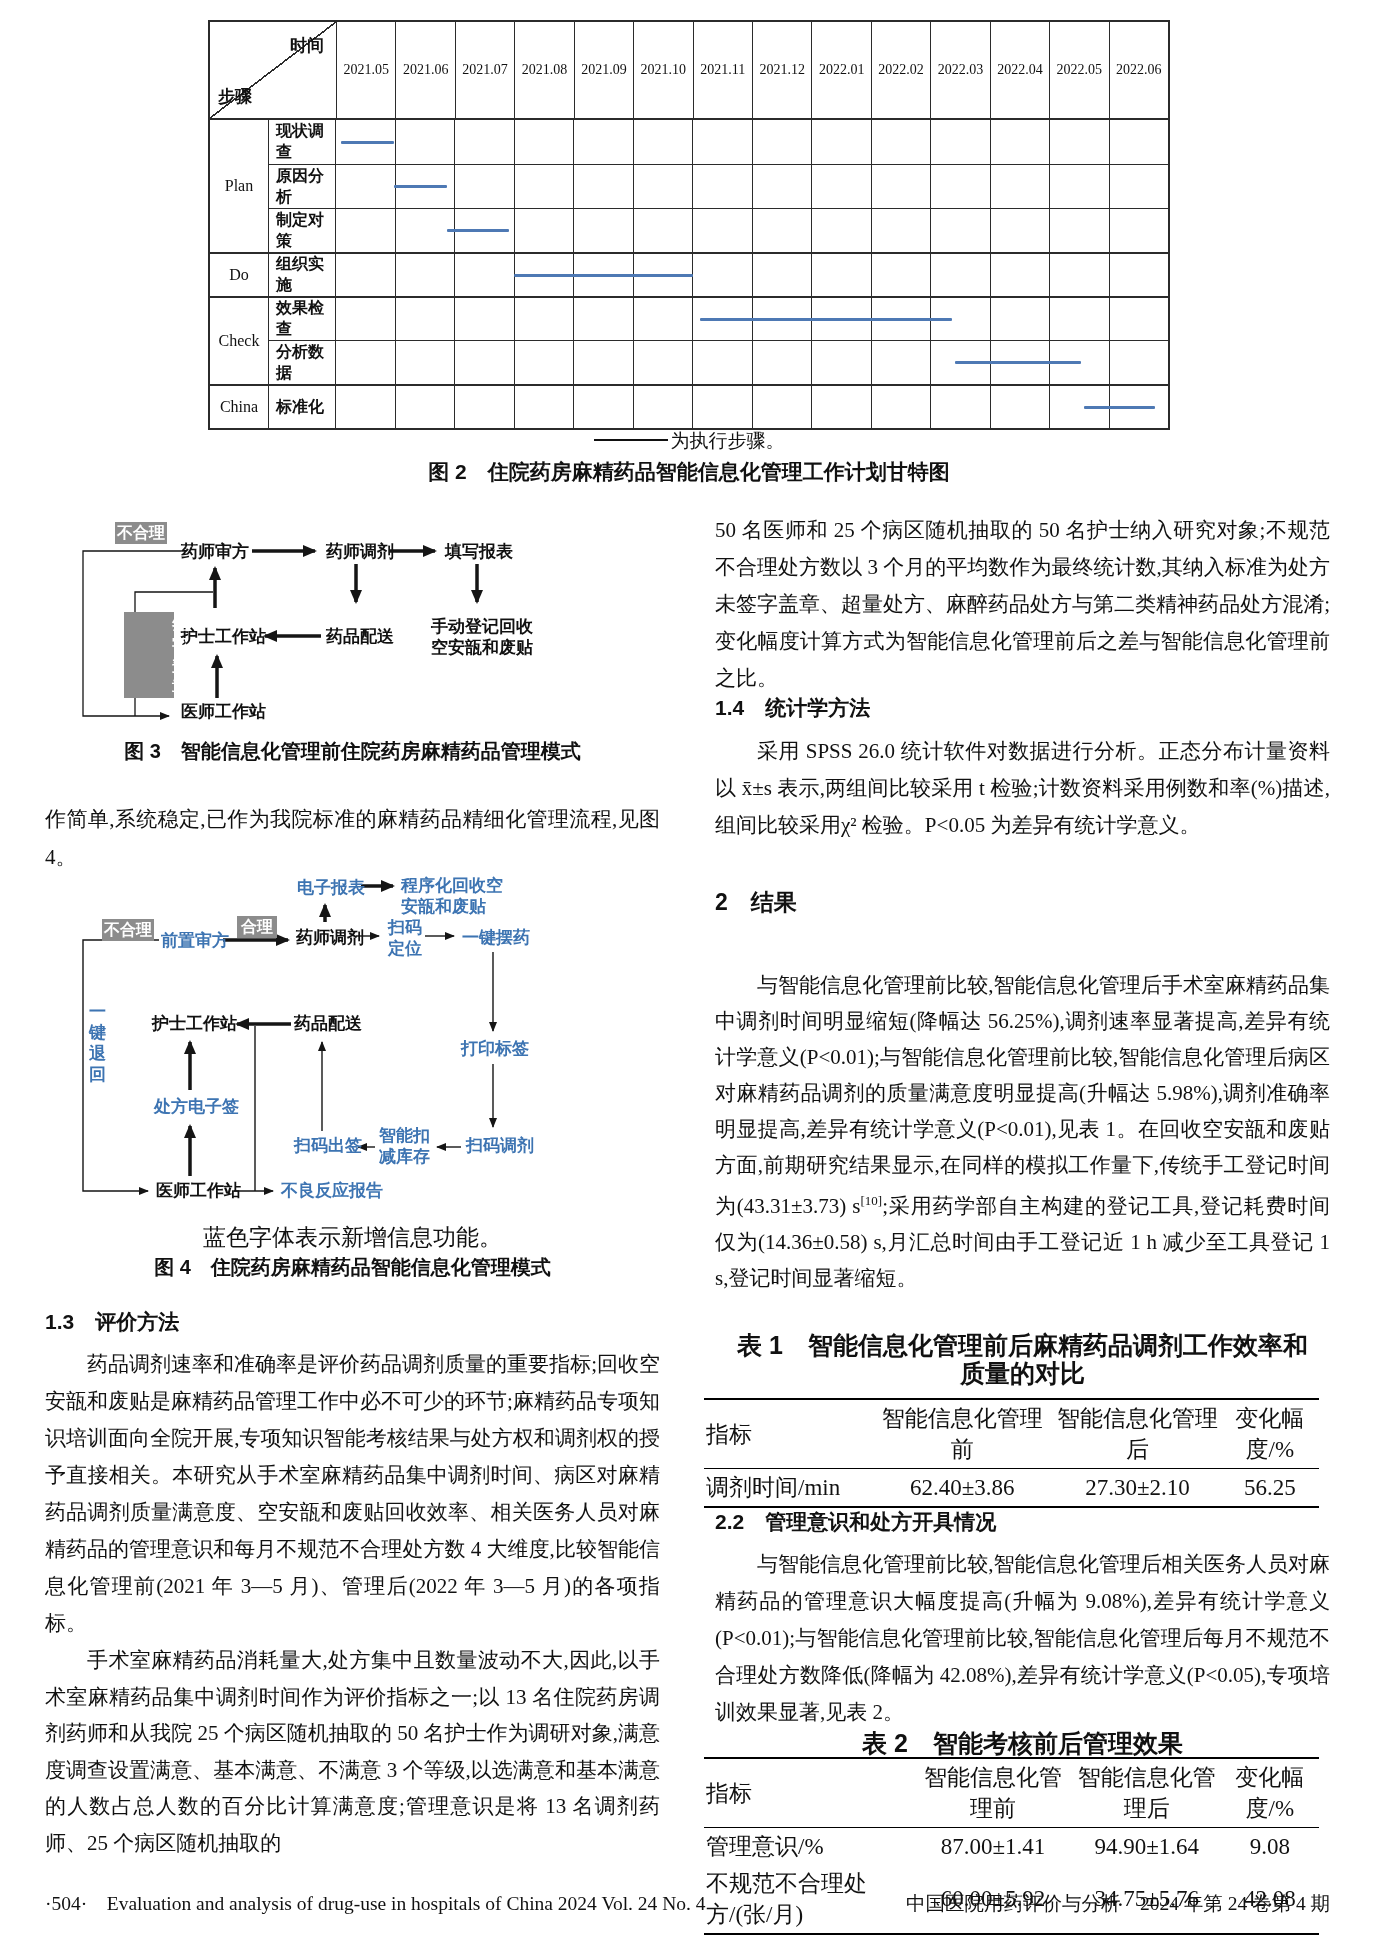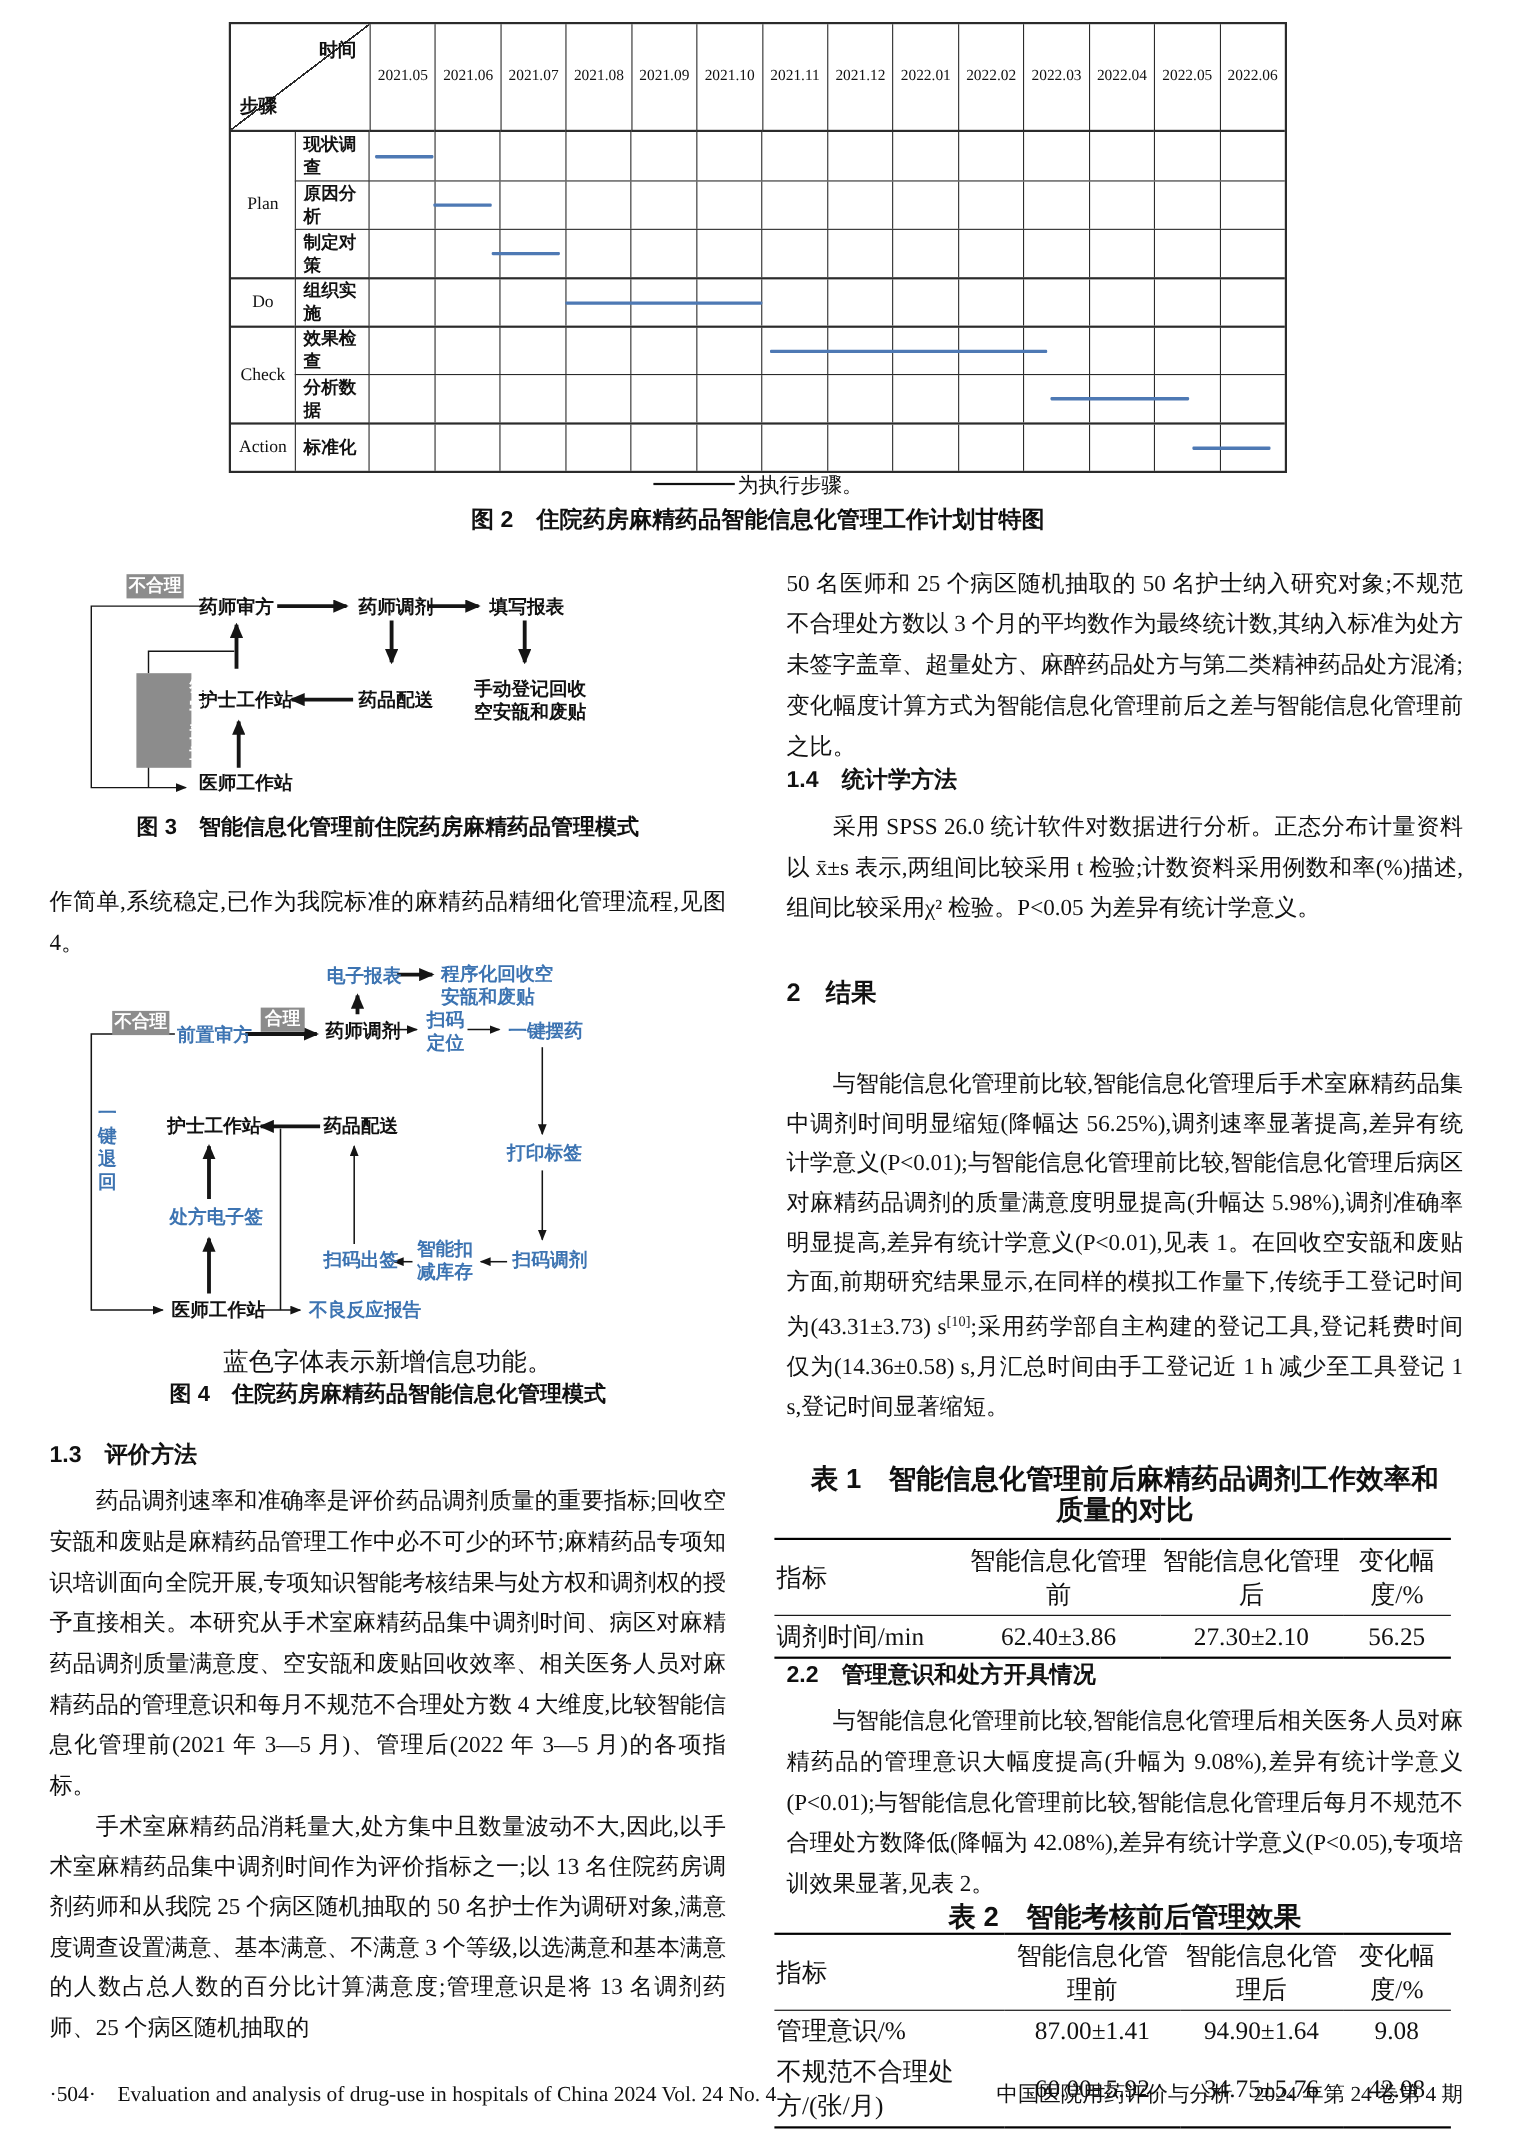--- a/index.html
+++ b/index.html
@@ -73,21 +73,21 @@
       <div class="g-month" style="grid-area: 1 / 10;">2021.12</div>
       <div class="g-month" style="grid-area: 1 / 11;">2022.01</div>
       <div class="g-month" style="grid-area: 1 / 12;">2022.02</div>
       <div class="g-month" style="grid-area: 1 / 13;">2022.03</div>
       <div class="g-month" style="grid-area: 1 / 14;">2022.04</div>
       <div class="g-month" style="grid-area: 1 / 15;">2022.05</div>
       <div class="g-month" style="grid-area: 1 / 16;">2022.06</div>
       <div class="g-group" style="grid-area: 2 / 1 / 5 / 2;">Plan</div>
       <div class="g-group bt2" style="grid-area: 5 / 1 / 6 / 2;">Do</div>
       <div class="g-group bt2" style="grid-area: 6 / 1 / 8 / 2;">Check</div>
-      <div class="g-group bt2" style="grid-area: 8 / 1 / 9 / 2;">Action</div>
+      <div class="g-group bt2" style="grid-area: 8 / 1 / 9 / 2;">China</div>
       <div class="g-label " style="grid-area: 2 / 2;">现状调查</div>
       <div class="g-track " style="grid-area: 2 / 3 / 3 / 17;">
         <div class="g-cell"></div>
         <div class="g-cell"></div>
         <div class="g-cell"></div>
         <div class="g-cell"></div>
         <div class="g-cell"></div>
         <div class="g-cell"></div>
         <div class="g-cell"></div>
         <div class="g-cell"></div>

